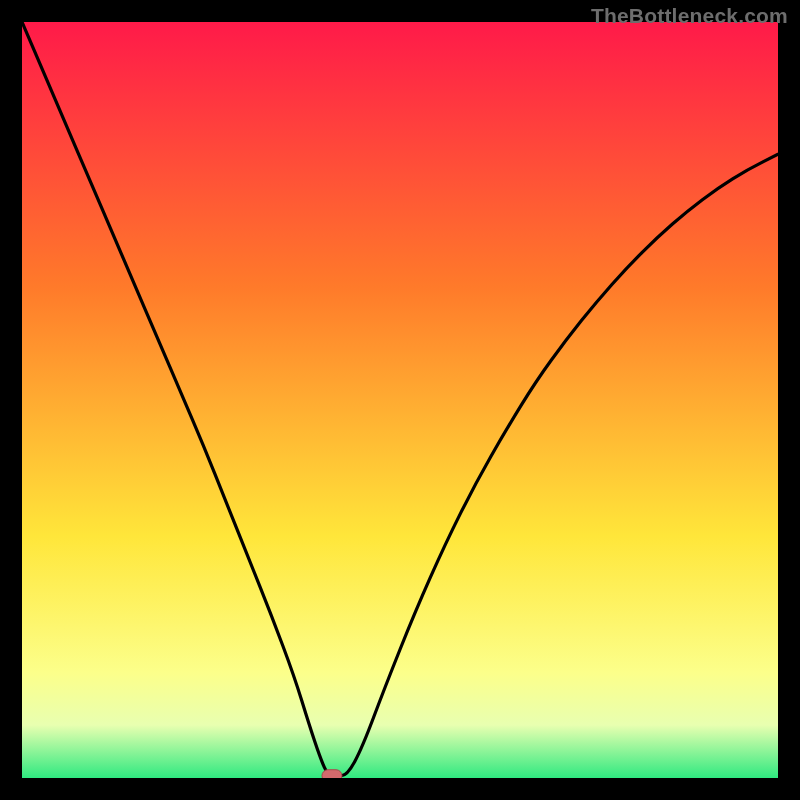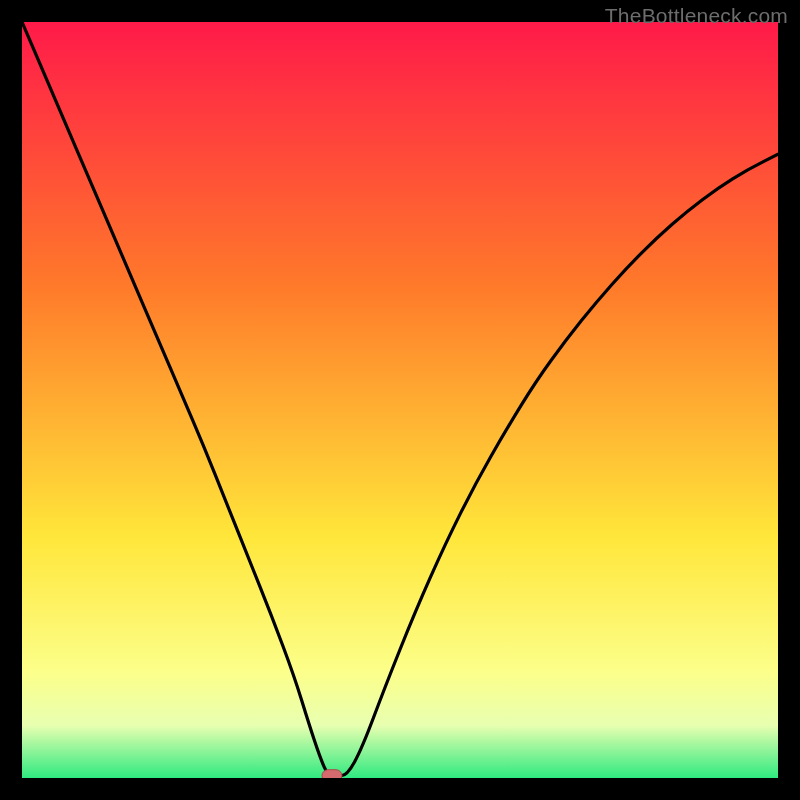--- a/index.html
+++ b/index.html
@@ -10,21 +10,21 @@
     overflow: hidden;
     background: #000;
     font-family: Arial, Helvetica, sans-serif;
   }
   .watermark {
     position: absolute;
     top: 4px;
     right: 12px;
     color: #6d6d6d;
     font-size: 21px;
-    font-weight: 400;
+    font-weight: 700;
     letter-spacing: 0.2px;
     z-index: 10;
     user-select: none;
   }
   .frame {
     position: absolute;
     left: 22px;
     top: 22px;
     width: 756px;
     height: 756px;

